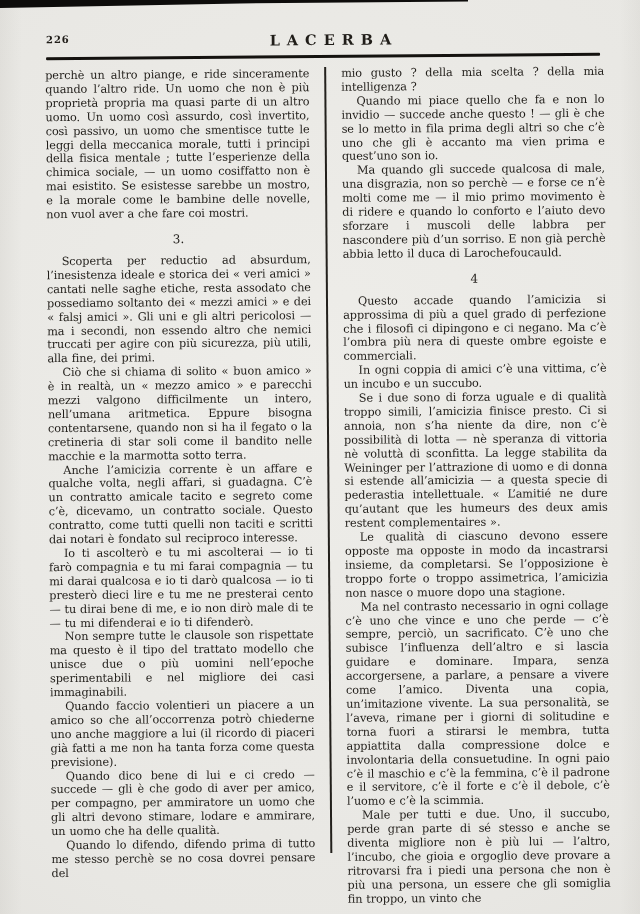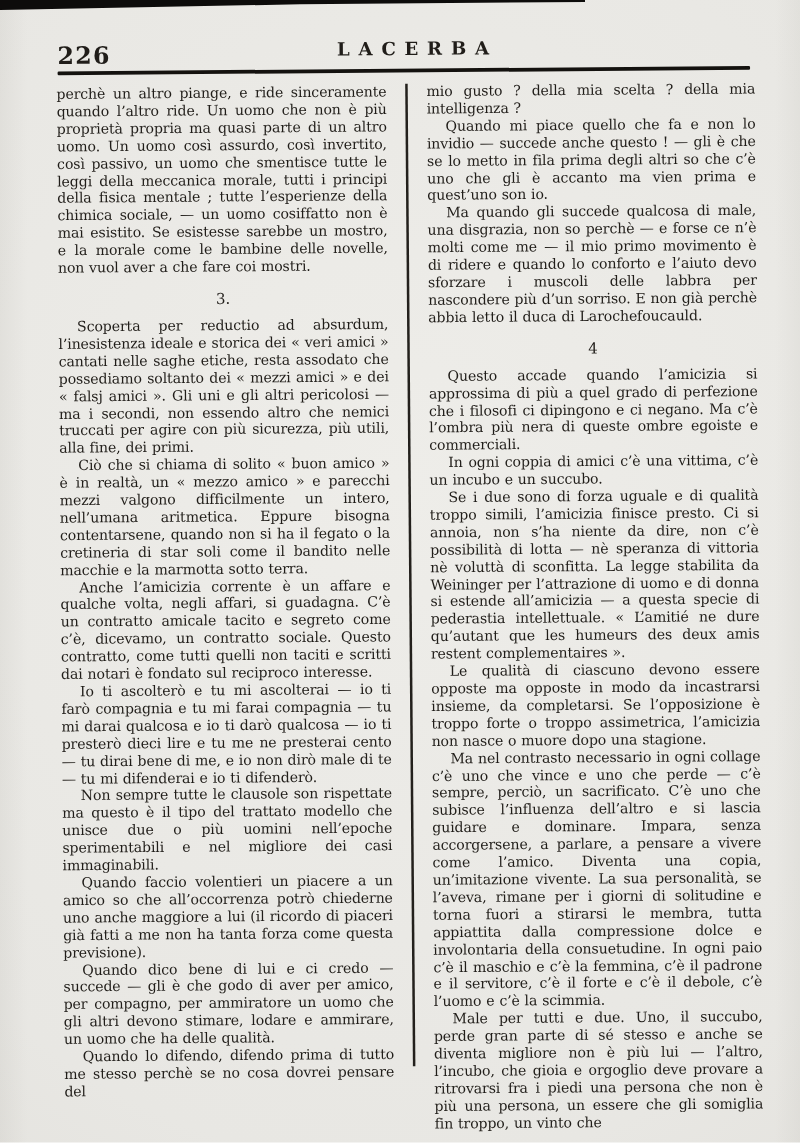--- a/index.html
+++ b/index.html
@@ -6,21 +6,21 @@
   body{
     width:640px;height:914px;overflow:hidden;position:relative;
     background:
       linear-gradient(90deg, rgba(110,105,95,0.07), rgba(0,0,0,0) 22px),
       linear-gradient(270deg, rgba(110,105,95,0.06), rgba(0,0,0,0) 20px),
       radial-gradient(ellipse 130% 100% at 50% 42%, #eeede9 0%, #e8e7e3 60%, #dedcd7 100%);
     font-family:"DejaVu Serif","Liberation Serif",serif;
     color:#201d19;
   }
   .page{position:absolute;inset:0;transform:rotate(-0.45deg);transform-origin:320px 430px;}
-  .page-number{position:absolute;left:49px;top:32px;font-weight:bold;font-size:19px;letter-spacing:1px;}
+  .page-number{position:absolute;left:49px;top:32px;font-weight:bold;font-size:10px;letter-spacing:1px;}
   .masthead{position:absolute;left:0;top:31px;width:640px;box-sizing:border-box;padding-left:34px;
     text-align:center;font-weight:bold;font-size:14.5px;letter-spacing:7px;}
   .header-rule{position:absolute;left:49px;top:55px;width:554px;height:3px;background:#14120f;border-radius:1px;}
   .columns{position:absolute;left:48px;top:67px;width:559px;display:flex;align-items:flex-start;}
   .col{width:264px;}
   .col.right{width:263px;}
   .divider{width:2px;height:786px;background:#23201c;margin:0 15px;flex:none;}
   .col p{margin:0;text-align:justify;font-size:11.3px;line-height:13.9px;letter-spacing:-0.1px;word-spacing:0.4px;}
   .col p.indent{text-indent:15px;}
   .section-heading{text-align:center;font-size:12px;margin:11px 0 8px;font-weight:normal;}

